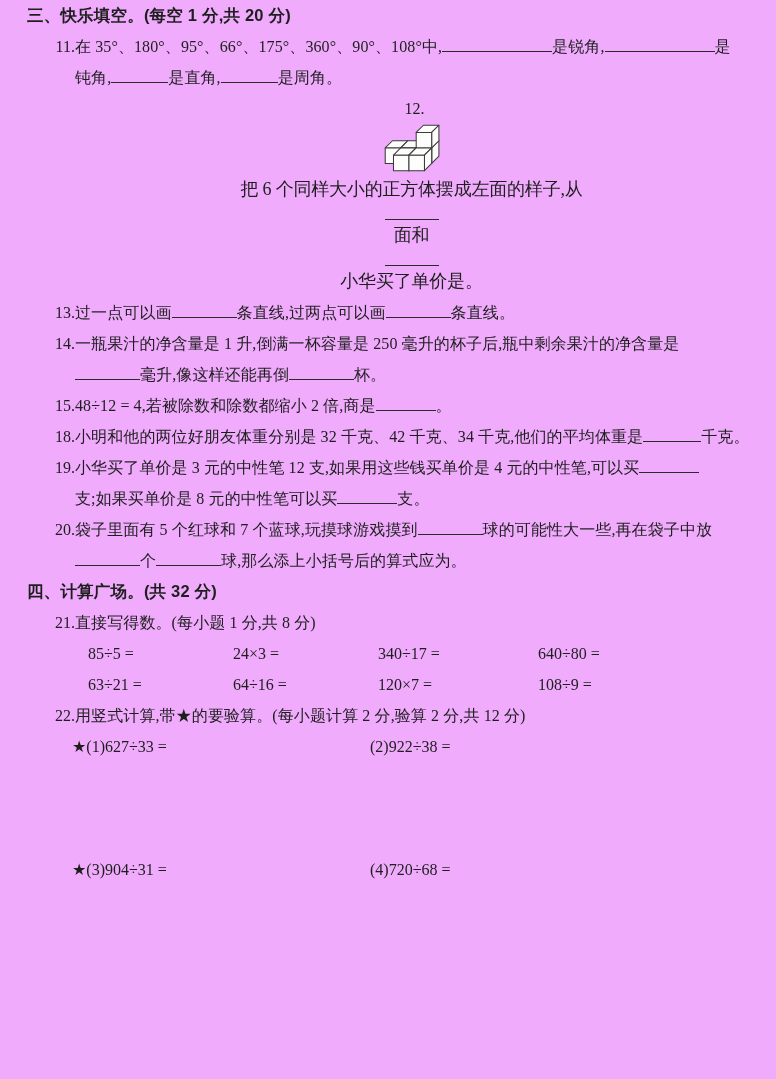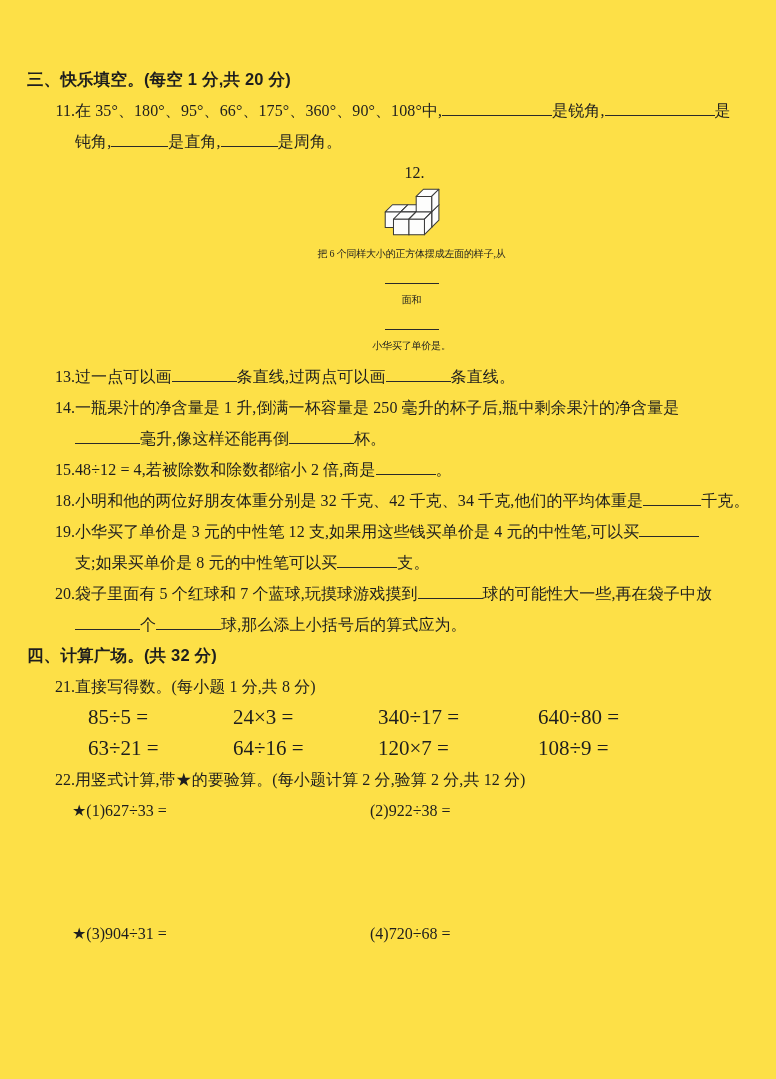--- a/index.html
+++ b/index.html
@@ -4,22 +4,22 @@
 <style>
   html,body{margin:0;padding:0;}
   body{
     width:776px;height:1079px;
     background:#fdfdfc;
     font-family:"Liberation Serif","DejaVu Serif",serif;
     color:#1e1e1e;
   }
   .paper{
     position:relative;width:776px;height:1079px;
-    box-sizing:border-box;padding-top:64px;
-    overflow:hidden;background:#fde047;
+    box-sizing:border-box;
+    overflow:hidden;background:#f0abfc;
   }
   .heading{
     font-family:"Liberation Sans","DejaVu Sans",sans-serif;
     font-weight:700;font-size:16.5px;line-height:31px;
     margin-left:27px;letter-spacing:0.2px;
   }
   .question{font-size:16px;line-height:31px;}
   .line{margin-left:75px;white-space:nowrap;}
   .qnum{display:inline-block;margin-left:-28px;width:28px;text-align:right;}
   .seg{letter-spacing:0.1px;}
@@ -28,24 +28,24 @@
     border-bottom:1px solid #2a2a2a;
     vertical-align:baseline;
   }
   
   .fig-line{
     display:flex;align-items:center;
     margin-left:47px;min-height:62px;white-space:nowrap;flex-direction:column;
   }
   .fig-line .qnum{margin-left:0;width:26px;flex:0 0 auto;}
   .fig-line .figure{flex:0 0 auto;margin-right:4px;}
-  .fig-line .seg{font-size:10px;letter-spacing:-0.2px;}
+  .fig-line .seg{font-size:18px;letter-spacing:-0.2px;}
   .fig-line .blank{flex:0 0 auto;}
   
-  .calc-row{margin-left:88px;font-size:21px;line-height:31px;white-space:nowrap;}
+  .calc-row{margin-left:88px;font-size:16px;line-height:31px;white-space:nowrap;}
   .calc-row .calc-item{display:inline-block;}
   .calc-row .calc-item:nth-child(1){width:145px;}
   .calc-row .calc-item:nth-child(2){width:145px;}
   .calc-row .calc-item:nth-child(3){width:160px;}
   
   .pair-row{margin-left:72px;font-size:16px;line-height:31px;white-space:nowrap;}
   .pair-row .calc-item{display:inline-block;}
   .pair-row .calc-item:nth-child(1){width:298px;}
   .pair-row + .pair-row{margin-top:92px;}
   .figure svg{display:block;}

